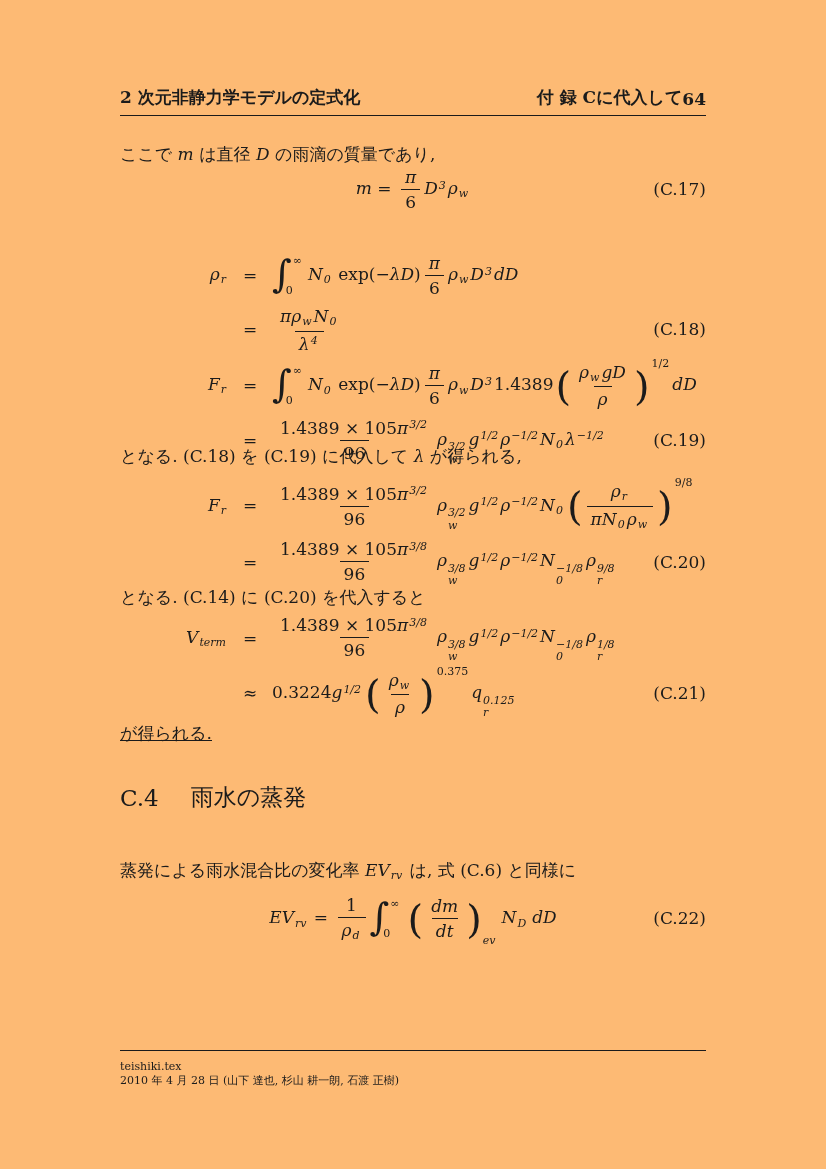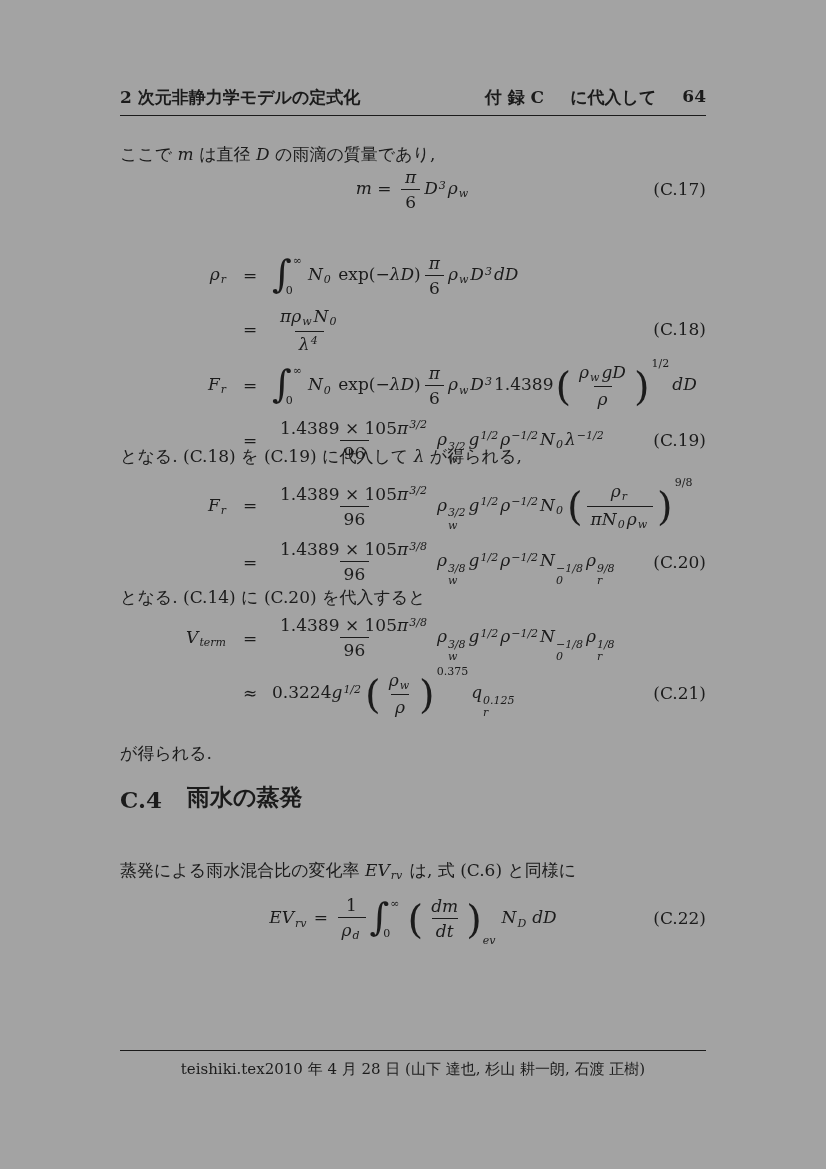--- a/index.html
+++ b/index.html
@@ -1,31 +1,31 @@
 <!DOCTYPE html>
 <html><head>
 <meta charset="utf-8">
 <style>
   html,body{margin:0;padding:0;background:#ffffff;}
-  .page{position:relative;width:826px;height:1169px;background:#a3a3a3;overflow:hidden;
+  .page{position:relative;width:826px;height:1169px;background:#fdba74;overflow:hidden;
         color:#1b1b1b;font-family:"DejaVu Serif","Liberation Serif",serif;font-size:17px;}
   .content{position:absolute;left:120px;top:0;width:586px;height:100%;}
   .blk{position:absolute;left:0;right:0;margin:0;}
 
   
   .hdr{top:86px;display:flex;justify-content:space-between;align-items:baseline;
        font-weight:bold;border-bottom:1.6px solid #1b1b1b;padding-bottom:6px;}
-  .hdr-right{display:flex;gap:26px;align-items:flex-start;}
+  .hdr-right{display:flex;align-items:flex-end;}
   .hdr-page{}
 
   
   .para{line-height:1.6;text-align:justify;}
 
   
-  .sec{display:flex;gap:25px;align-items:flex-end;font-weight:bold;font-size:23px;}
+  .sec{display:flex;gap:32px;align-items:center;font-weight:normal;font-size:23px;}
 
   
   .eqblock{display:block;}
   .eqrow{position:relative;display:flex;align-items:center;min-height:44px;padding:2px 0;line-height:1.25;}
   .eqrow .lhs{flex:0 0 108px;text-align:right;}
   .eqrow .rel{flex:0 0 44px;text-align:center;}
   .eqrow .rhs{flex:1;text-align:left;}
   .eqblock.center .eqrow{justify-content:center;}
   .eqblock.center .rhs{flex:0 0 auto;}
   .tag{position:absolute;right:0;top:50%;transform:translateY(-50%);font-style:normal;}
@@ -49,26 +49,26 @@
   .ilo{margin-bottom:-1px;margin-left:-7px;}
   .mbig{display:inline-flex;align-items:center;vertical-align:middle;margin:0 2px;}
   .bp{font-size:40px;line-height:0.9;font-style:normal;font-weight:400;}
   .bin{display:inline-block;}
   .bexp{align-self:flex-start;font-size:11px;margin:-3px 1px 0 2px;font-style:normal;}
   .bsub{align-self:flex-end;font-size:11px;margin:0 1px -4px 1px;font-style:italic;}
   .msp{display:inline-block;}
 
   
   .ftr{top:1050px;border-top:1.6px solid #1b1b1b;padding-top:9px;display:flex;
-       justify-content:center;font-size:15px;}
+       justify-content:space-between;font-size:11px;flex-direction:column;}
 
   
   #p1{top:141px;} #eq-c17{top:163px;} #p2{top:220px;} #eq-c18{top:249px;}
   #p3{top:443px;} #eq-c20{top:477px;} #p4{top:584px;} #eq-c21{top:611px;}
-  #p5{top:740px;} #sec-c4{top:782px;} #p6{top:857px;} #eq-c22{top:891px;}
+  #p5{top:720px;text-decoration:underline;} #sec-c4{top:782px;} #p6{top:857px;} #eq-c22{top:891px;}
   #p7{top:952px;}
 </style>
 </head>
 <body>
 
 <div class="page">
   <div class="content">
 
     <div class="blk hdr">
       <span>2 次元非静力学モデルの定式化</span>

